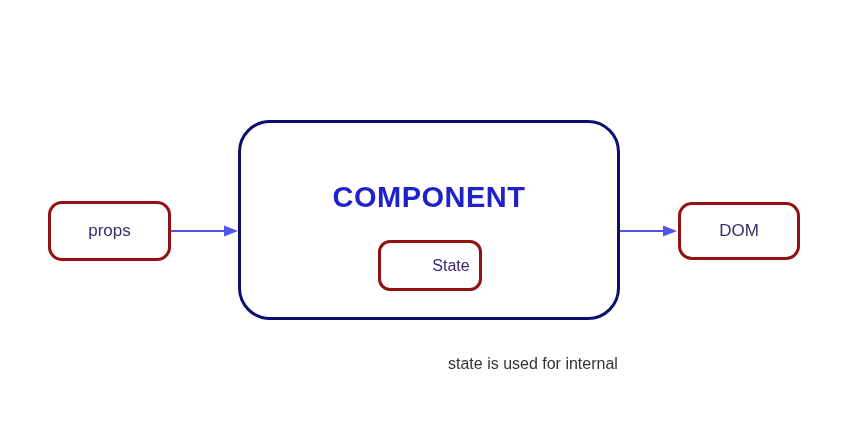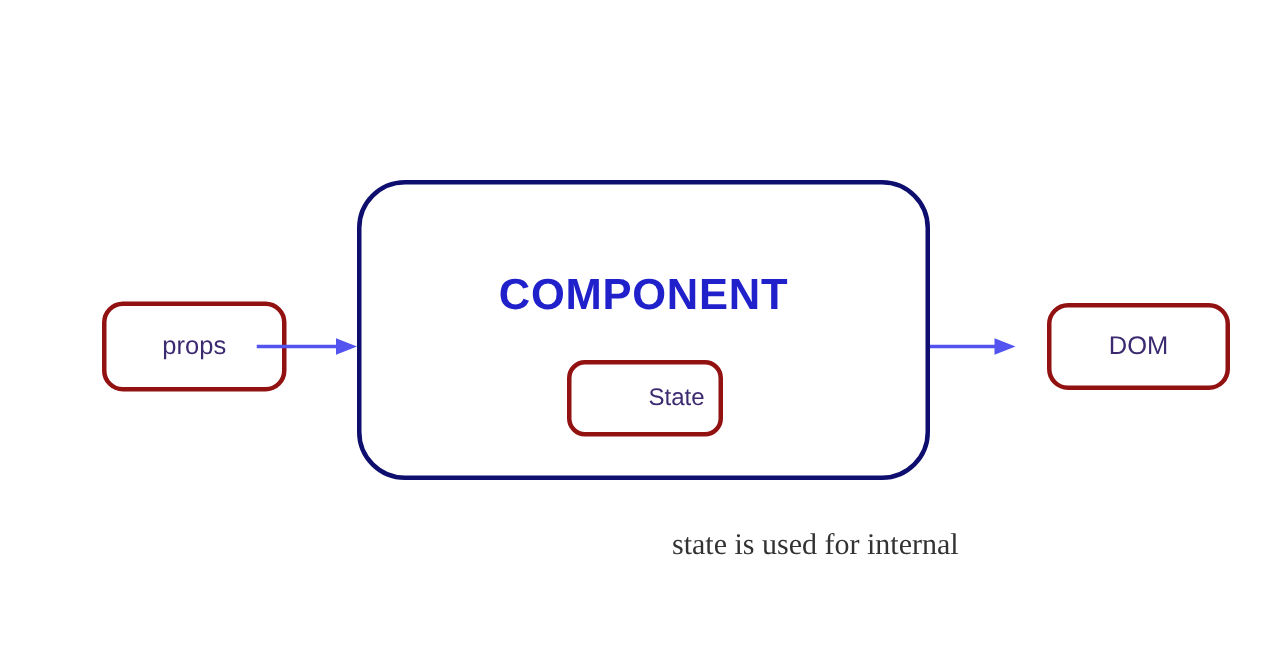--- a/index.html
+++ b/index.html
@@ -26,21 +26,20 @@
   .box {
     position: absolute;
     border: 3px solid var(--red-border);
     border-radius: 14px;
     background: #ffffff;
     display: flex;
     align-items: center;
     justify-content: center;
     color: var(--label-text);
     font-size: 17px;
-    margin-left: 20px;
   }
 
   .props-box { left: 48px; top: 201px; width: 123px; height: 60px; }
   .dom-box   { left: 678px; top: 202px; width: 122px; height: 58px; }
 
   .component-box {
     position: absolute;
     left: 238px; top: 120px;
     width: 382px; height: 200px;
     border: 3px solid var(--navy-border);
@@ -79,22 +78,22 @@
     color: var(--arrow-color);
     display: block;
   }
   .arrow-1 { left: 171px; top: 223px; }
   .arrow-2 { left: 620px; top: 223px; }
 
   .caption {
     position: absolute;
     left: 448px;
     top: 353px;
-    font-family: Liberation Serif, serif;
-    font-size: 20px;
+    font-family: Liberation Sans, sans-serif;
+    font-size: 16px;
     line-height: 21px;
     color: var(--caption-text);
     white-space: nowrap;
   }
 </style>
 </head>
 <body>
 
 <div class="canvas">
 

